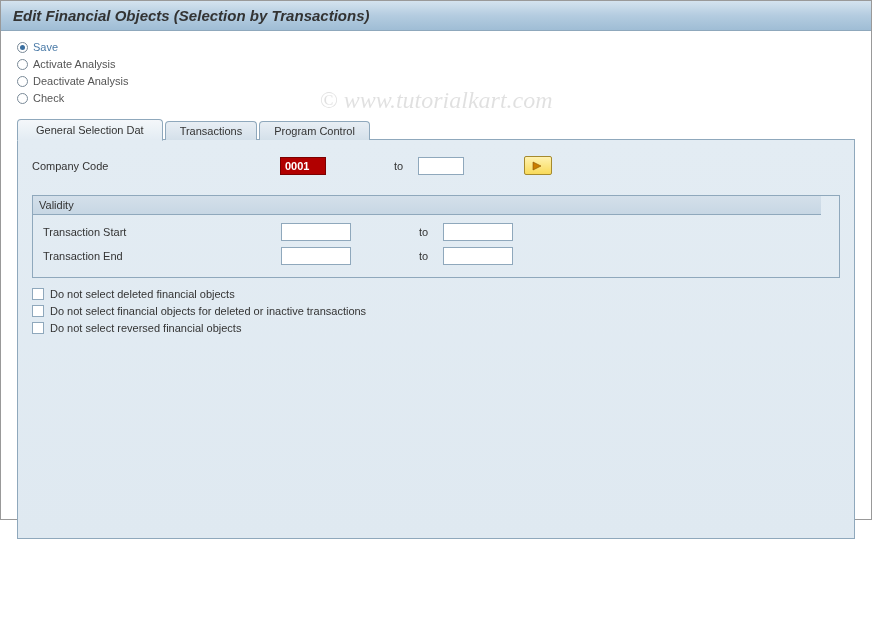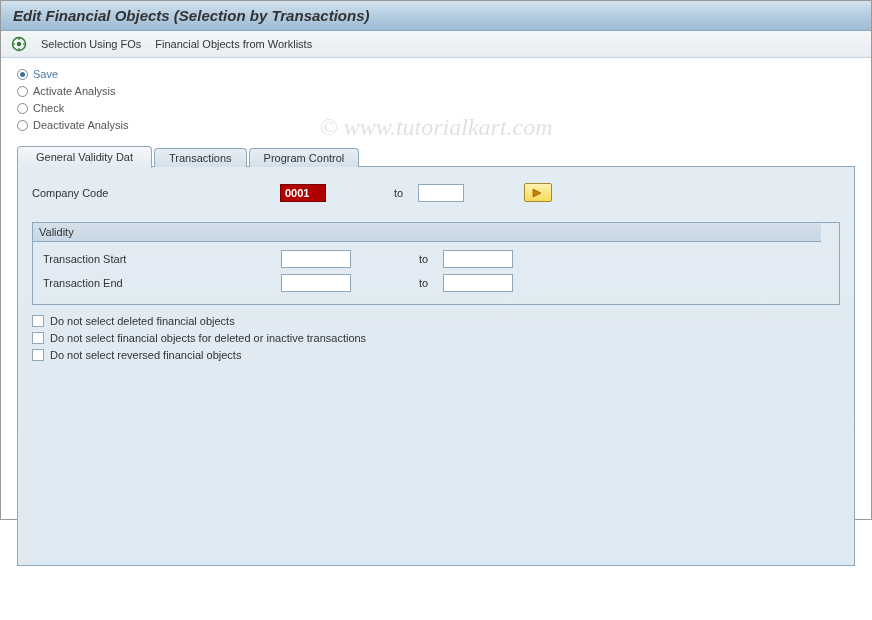--- a/index.html
+++ b/index.html
@@ -112,60 +112,46 @@
       font-size: 24px; color: rgba(0,0,0,0.12); pointer-events: none; font-family: Georgia, serif;
       font-style: italic;
     }
   </style>
 </head>
 <body>
 
 <div class="outer-border">
   <div class="title-bar">Edit Financial Objects (Selection by Transactions)</div>
 
-  <div class="toolbar">
-    <span class="exec-icon">
-      <svg width="16" height="16" viewBox="0 0 16 16">
-        <circle cx="8" cy="8" r="6.5" fill="none" stroke="#2c7a2c" stroke-width="1.4"></circle>
-        <circle cx="8" cy="8" r="2.2" fill="#2c7a2c"></circle>
-        <line x1="8" y1="1.5" x2="8" y2="4" stroke="#2c7a2c" stroke-width="1.2"></line>
-        <line x1="8" y1="12" x2="8" y2="14.5" stroke="#2c7a2c" stroke-width="1.2"></line>
-        <line x1="1.5" y1="8" x2="4" y2="8" stroke="#2c7a2c" stroke-width="1.2"></line>
-        <line x1="12" y1="8" x2="14.5" y2="8" stroke="#2c7a2c" stroke-width="1.2"></line>
-      </svg>
-    </span>
-    <span class="tb-item">Selection Using FOs</span>
-    <span class="tb-item">Financial Objects from Worklists</span>
-  </div>
 
   <div style="position:relative">
     <div class="watermark">© www.tutorialkart.com</div>
 
     <div class="radio-group">
       <div class="radio-row selected">
         <span class="radio-circle selected"></span>
         <span>Save</span>
       </div>
       <div class="radio-row">
         <span class="radio-circle"></span>
         <span>Activate Analysis</span>
       </div>
       <div class="radio-row">
         <span class="radio-circle"></span>
-        <span>Check</span>
+        <span>Deactivate Analysis</span>
       </div>
       <div class="radio-row">
         <span class="radio-circle"></span>
-        <span>Deactivate Analysis</span>
+        <span>Check</span>
       </div>
     </div>
 
     <div class="tab-area">
       <div class="tabs">
-        <div class="tab active">General Validity Dat</div>
+        <div class="tab active">General Selection Dat</div>
         <div class="tab">Transactions</div>
         <div class="tab">Program Control</div>
       </div>
       <div class="tab-content">
 
         <div class="form-row">
           <span class="label">Company Code</span>
           <input class="text-input input-highlight" value="0001" style="">
           <span class="to-label">to</span>
           <input class="text-input input-b" style="">

